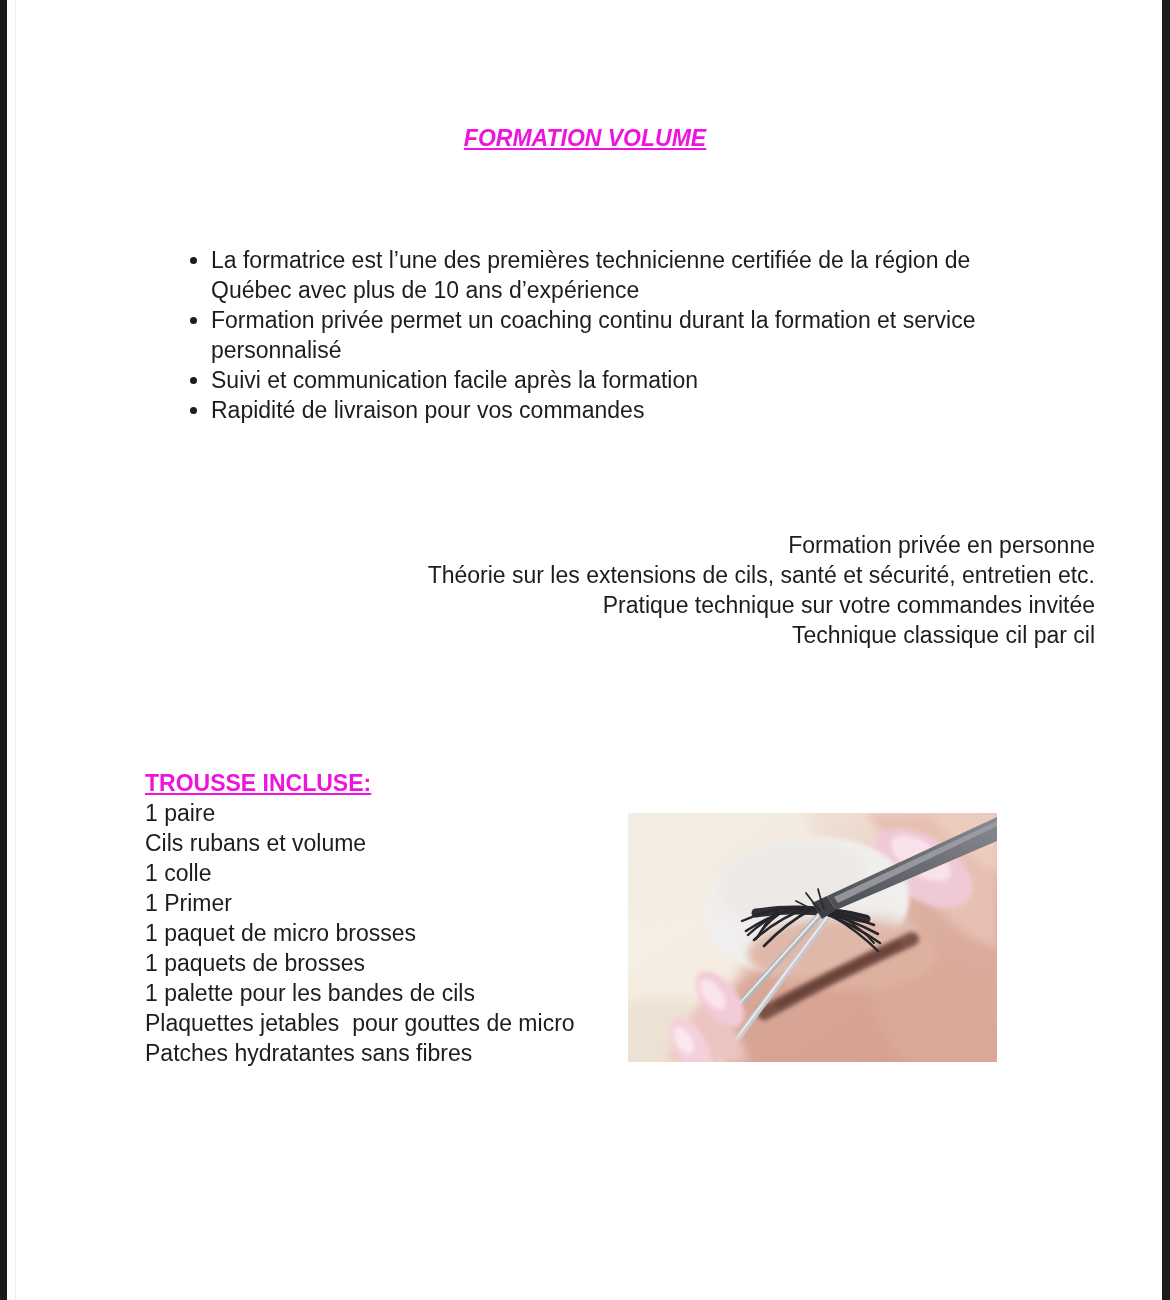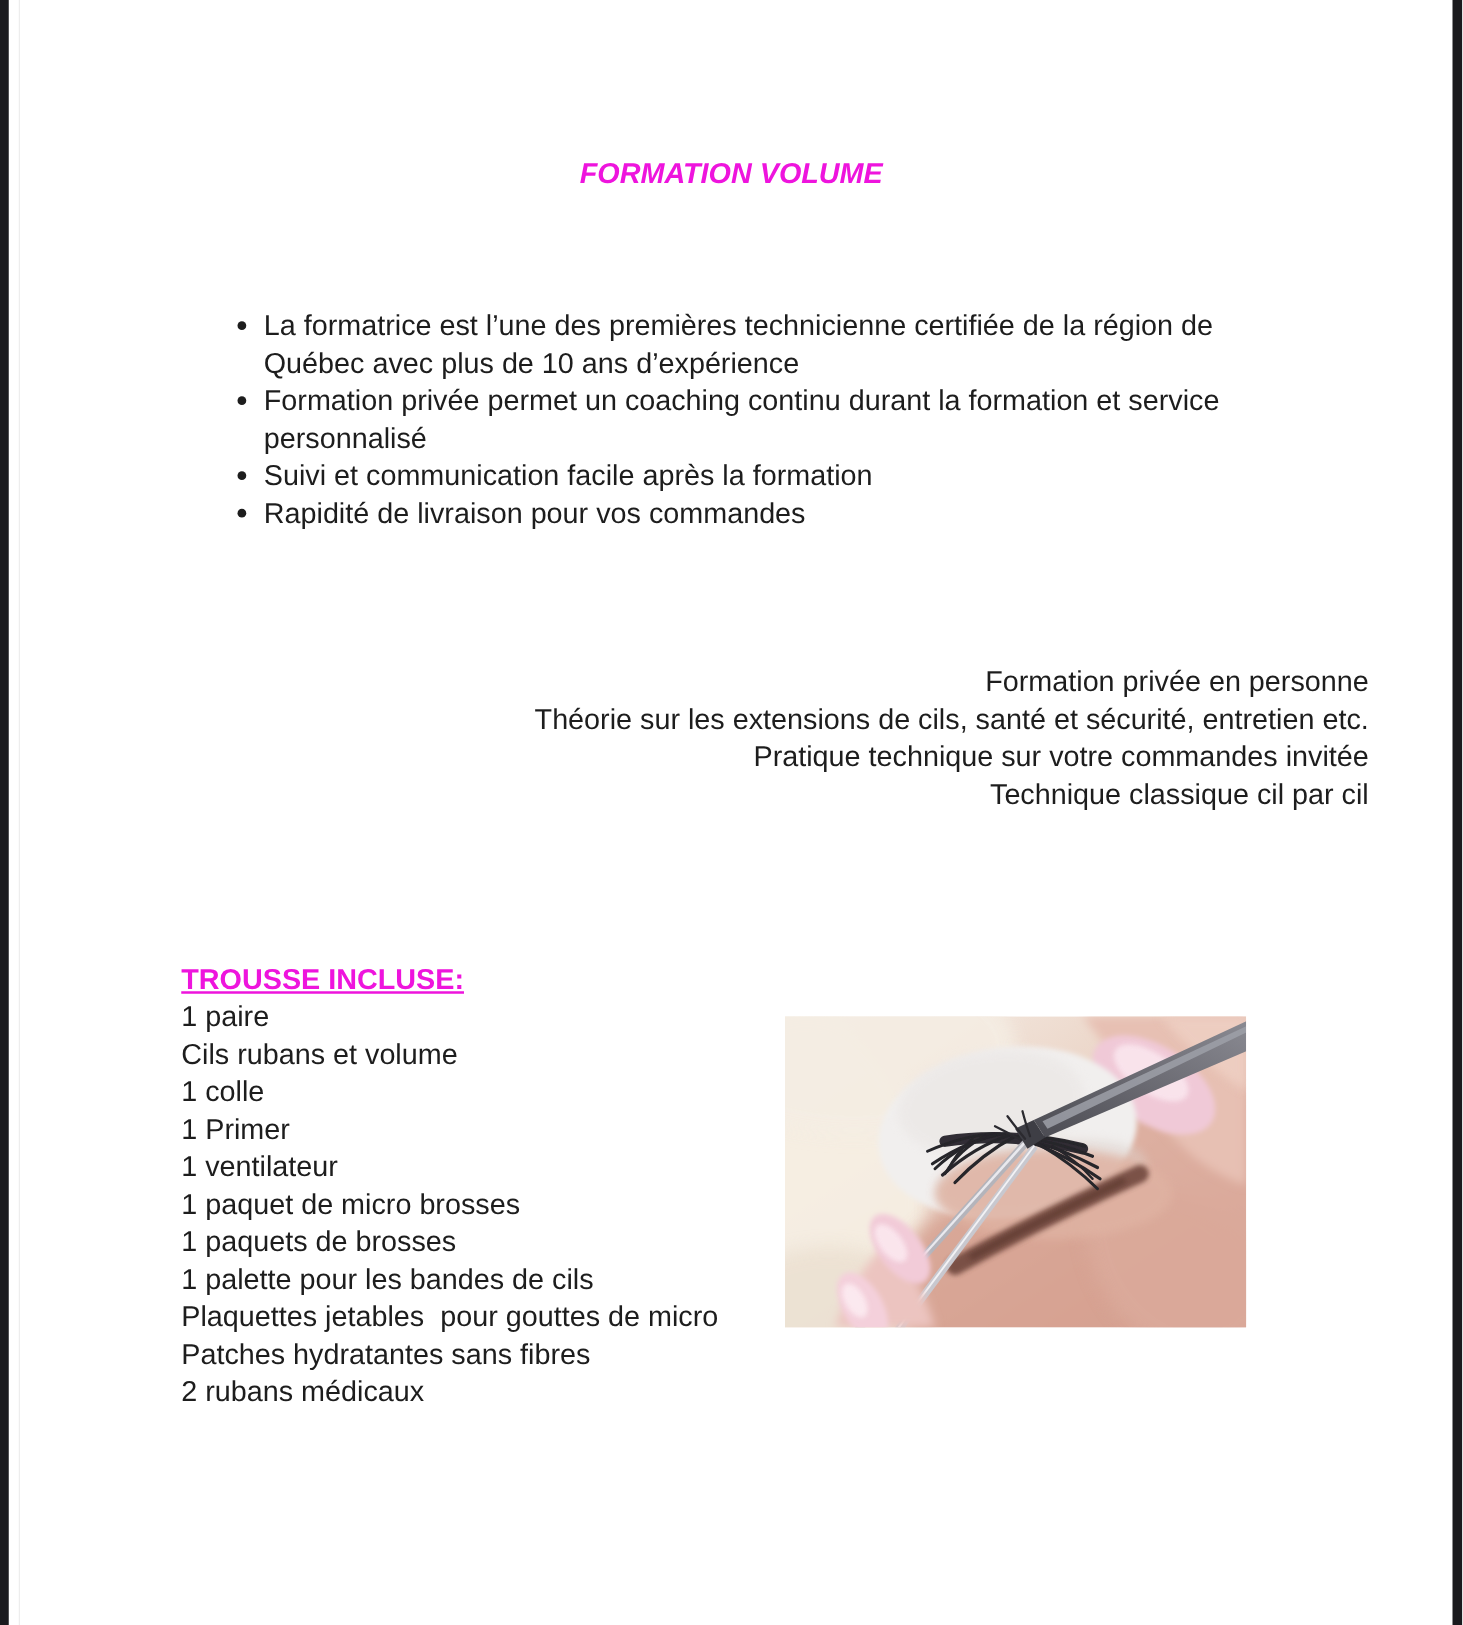--- a/index.html
+++ b/index.html
@@ -24,21 +24,21 @@
     top: 123px; left: 0;
     width: 100%;
     margin: 0;
     text-align: center;
     font-size: 23px;
     line-height: 30px;
     font-weight: bold;
     font-style: italic;
     color: var(--accent);
   }
-  .doc-title span { }
+  .doc-title span { text-decoration: underline; }
 
   .benefits {
     position: absolute;
     top: 245px; left: 145px;
     width: 856px;
     margin: 0;
     padding: 0 0 0 66px;
     list-style: disc outside;
     font-size: 23px;
     line-height: 30px;
@@ -104,27 +104,25 @@
       <div class="detail-line">Technique classique cil par cil</div>
     </div>
 
   <div class="kit">
     <div class="kit-heading">TROUSSE INCLUSE:</div>
     <div class="kit-list">
         <div class="kit-item">1 paire</div>
         <div class="kit-item">Cils rubans et volume</div>
         <div class="kit-item">1 colle</div>
         <div class="kit-item">1 Primer</div>
-        <div class="kit-item">1 ventilateur</div>
         <div class="kit-item">1 paquet de micro brosses</div>
         <div class="kit-item">1 paquets de brosses</div>
         <div class="kit-item">1 palette pour les bandes de cils</div>
         <div class="kit-item">Plaquettes jetables  pour gouttes de micro</div>
         <div class="kit-item">Patches hydratantes sans fibres</div>
-        <div class="kit-item">2 rubans médicaux</div>
       </div>
   </div>
 
   <figure class="photo" role="img" aria-label="Photo : pose d’extensions de cils avec pinces, patch blanc sous l’œil et ongles roses">
     <svg viewBox="0 0 369 249" preserveAspectRatio="none" aria-hidden="true">
       <defs>
         <linearGradient id="bg" x1="0" y1="0" x2="1" y2="1">
           <stop offset="0" stop-color="#f7f1ea"></stop>
           <stop offset="0.4" stop-color="#ecd7ca"></stop>
           <stop offset="0.8" stop-color="#d9a89a"></stop>

